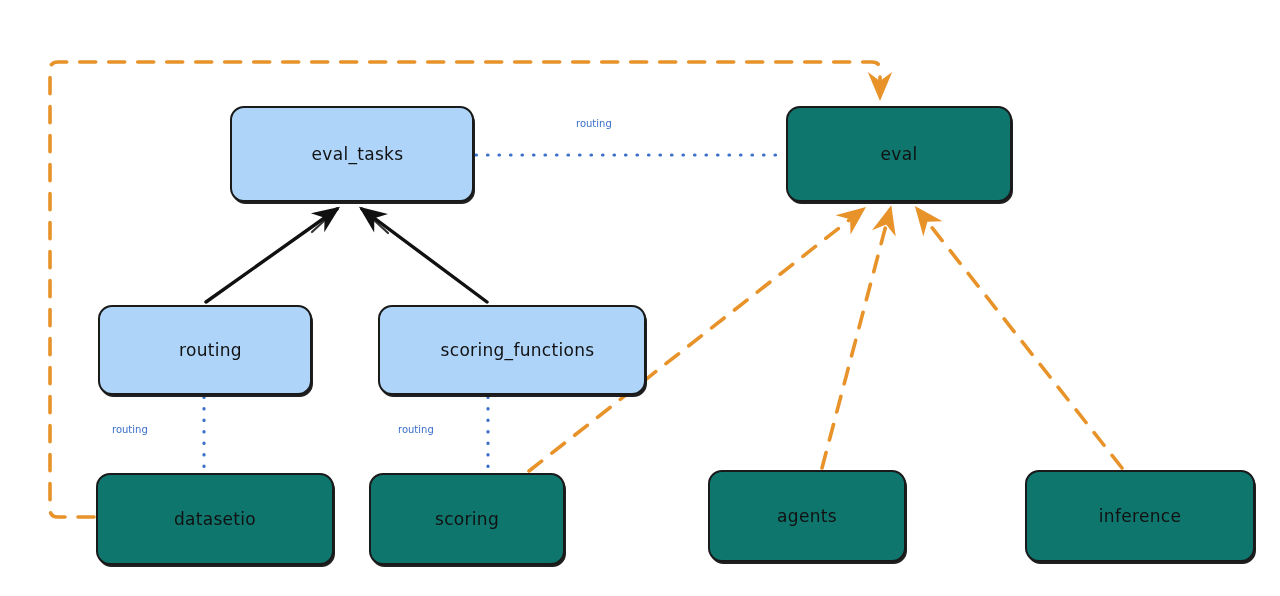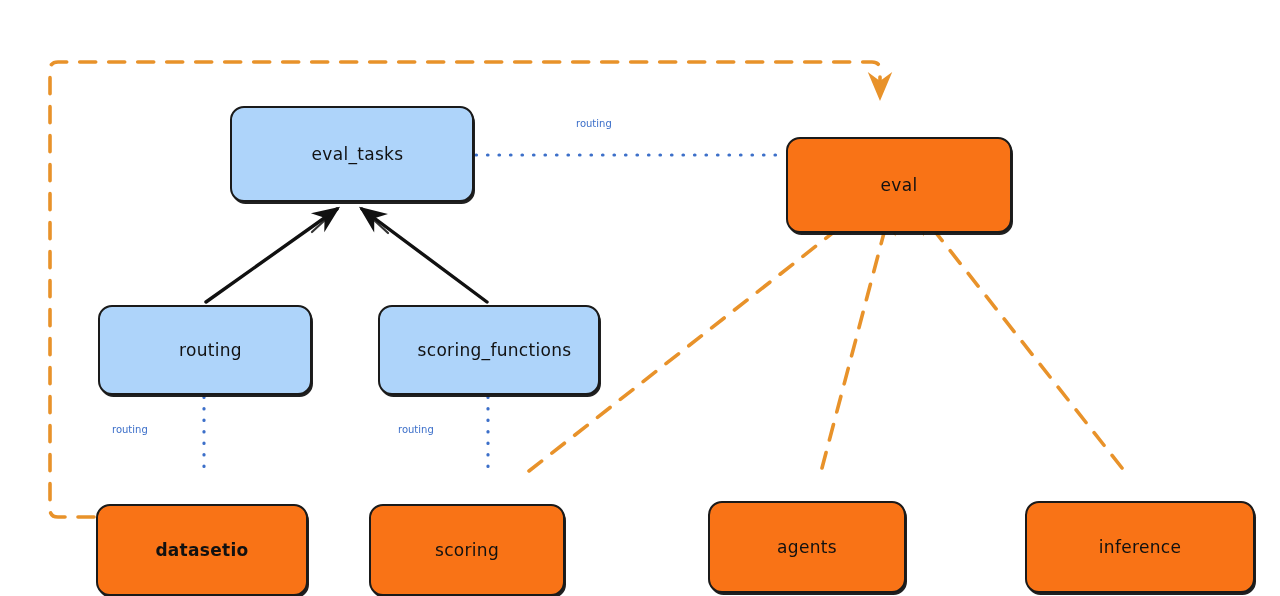--- a/index.html
+++ b/index.html
@@ -36,21 +36,21 @@
   }
   .node .node-label {
     font-family: "DejaVu Sans", sans-serif;
     font-size: 17px;
     color: #111111;
     letter-spacing: 0.3px;
     white-space: nowrap;
     user-select: none;
   }
   .node.blue { background: #AED4FA; padding-left: 11px; }
-  .node.green { background: #f97316; margin-top: 31px; }
+  .node.green { background: #0f766e; }
 
   .edge-label {
     position: absolute;
     font-family: "DejaVu Sans", sans-serif;
     font-size: 10px;
     color: #3C6FC9;
     white-space: nowrap;
     user-select: none;
   }
 </style>
@@ -113,25 +113,25 @@
   </div>
 
   <div class="node green" style="left:786px; top:106px; width:226px; height:96px;">
     <span class="node-label">eval</span>
   </div>
 
   <div class="node blue" style="left:98px; top:305px; width:214px; height:90px;">
     <span class="node-label">routing</span>
   </div>
 
-  <div class="node blue" style="left:378px; top:305px; width:222px; height:90px;">
+  <div class="node blue" style="left:378px; top:305px; width:268px; height:90px;">
     <span class="node-label">scoring_functions</span>
   </div>
 
-  <div class="node green" style="left:96px; top:473px; width:212px; height:92px;font-weight:bold;">
+  <div class="node green" style="left:96px; top:473px; width:238px; height:92px;">
     <span class="node-label">datasetio</span>
   </div>
 
   <div class="node green" style="left:369px; top:473px; width:196px; height:92px;">
     <span class="node-label">scoring</span>
   </div>
 
   <div class="node green" style="left:708px; top:470px; width:198px; height:92px;">
     <span class="node-label">agents</span>
   </div>

